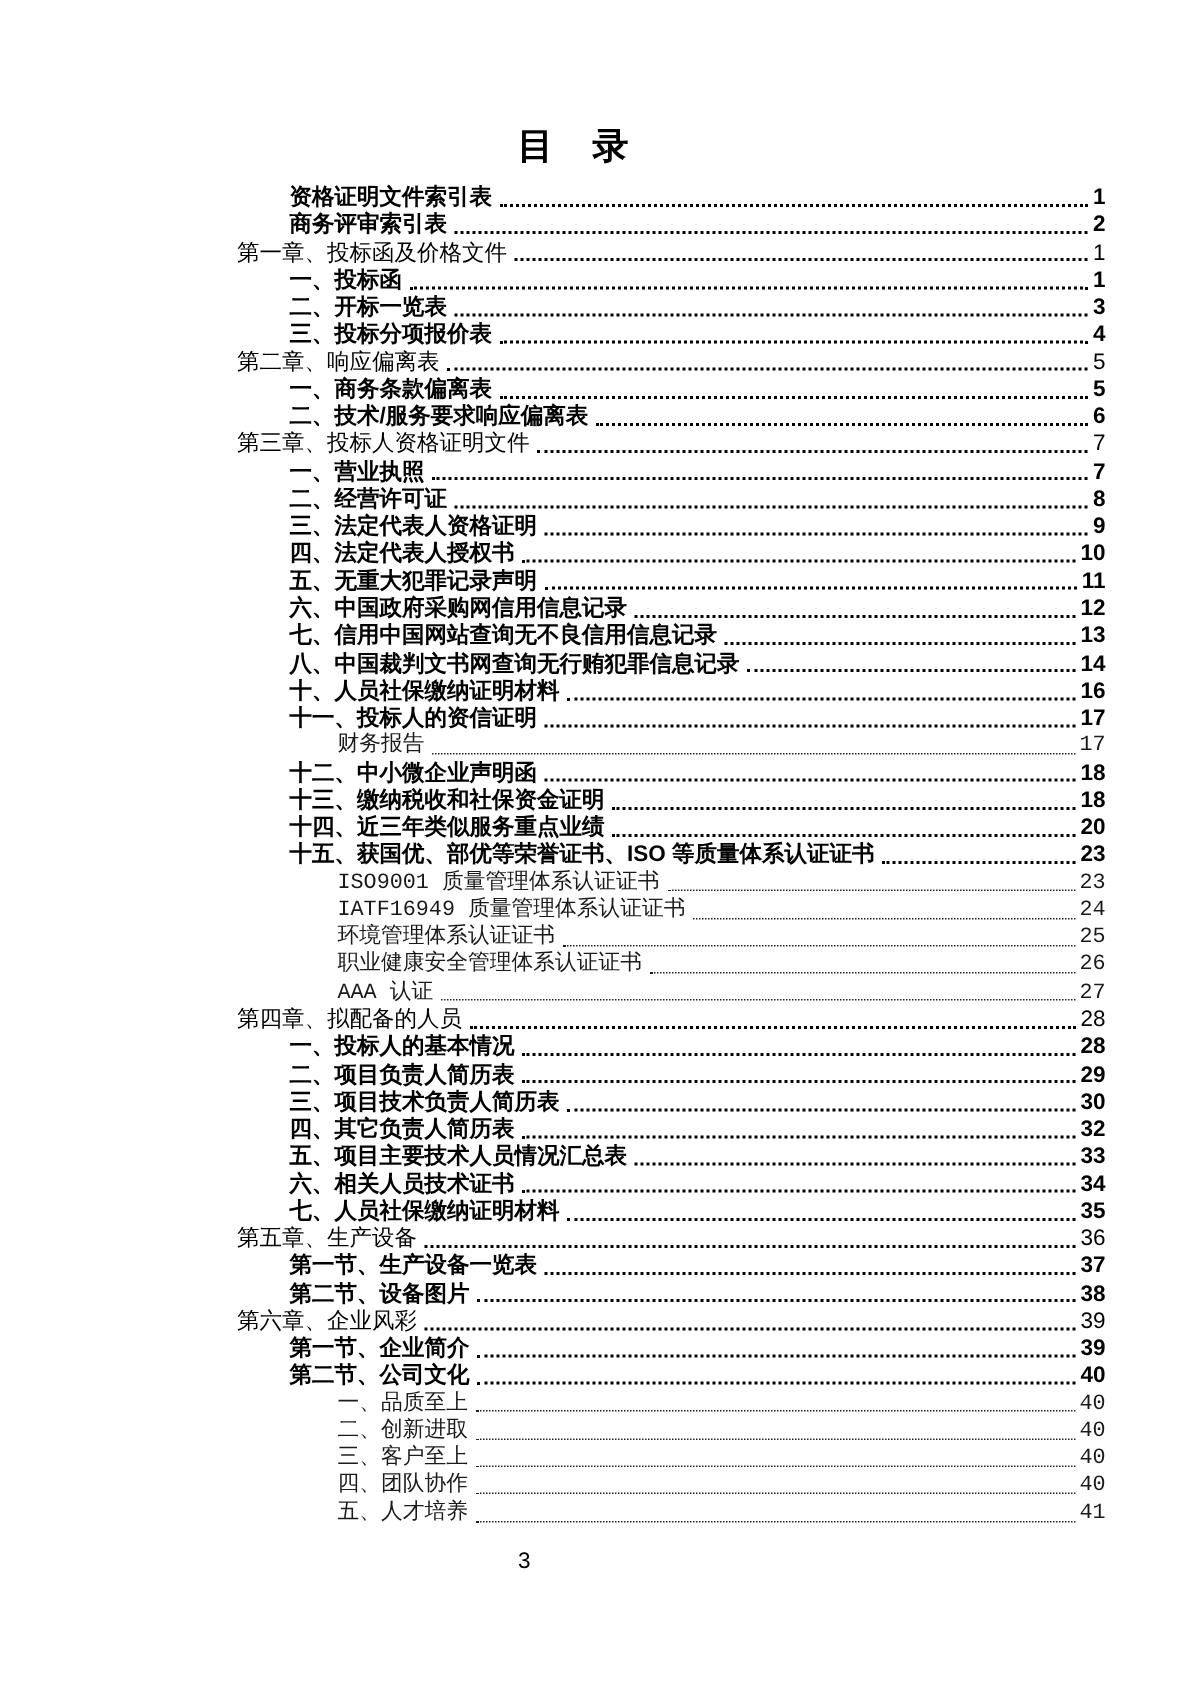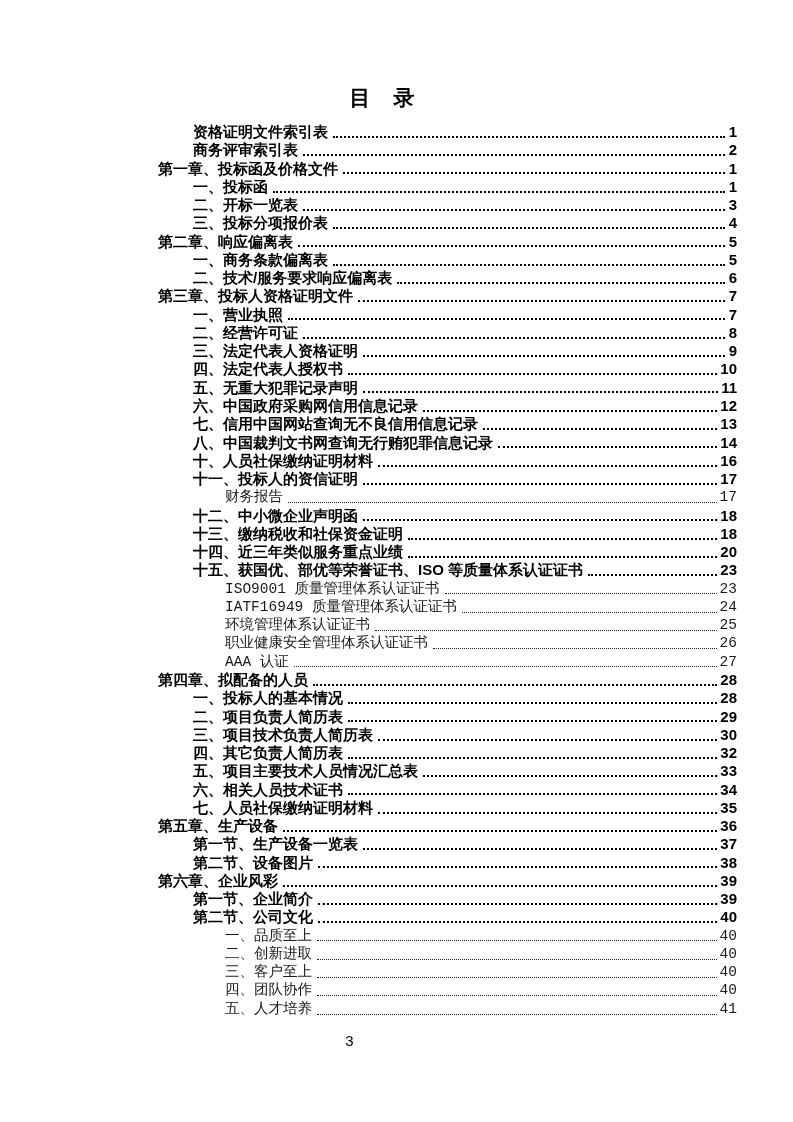--- a/index.html
+++ b/index.html
@@ -2,25 +2,25 @@
 <html><head>
 <meta charset="utf-8">
 <style>
   html,body{margin:0;padding:0;background:#ffffff;}
   .page{
     position:relative;width:793px;height:1122px;background:#ffffff;
     overflow:hidden;color:#000;font-family:"Liberation Sans",sans-serif;
   }
   .doc-title{
     position:absolute;top:84px;left:0;right:28px;text-align:center;
-    font-size:21px;line-height:27px;font-weight:bold;letter-spacing:1px;
+    font-size:24px;line-height:27px;font-weight:bold;letter-spacing:1px;
   }
   .toc-list{position:absolute;left:158px;top:123px;width:579px;}
   .toc-row{display:flex;align-items:flex-end;height:18.27px;line-height:18.27px;font-size:15px;}
-  .lvl-chapter{font-weight:bold;padding-left:0;justify-content:flex-end;}
+  .lvl-chapter{font-weight:normal;padding-left:0;justify-content:flex-end;}
   .lvl-section{font-weight:bold;padding-left:35px;}
   .lvl-sub{
     font-weight:normal;font-family:Liberation Mono, monospace;
     padding-left:67px;font-size:14.5px;color:#1a1a1a;
   }
   .toc-label{white-space:nowrap;}
   .toc-leader{flex:1 1 auto;position:relative;min-width:10px;}
   .toc-leader::after{
     content:"";position:absolute;left:5px;right:3px;bottom:3.5px;
     border-bottom:2px dotted #000;

